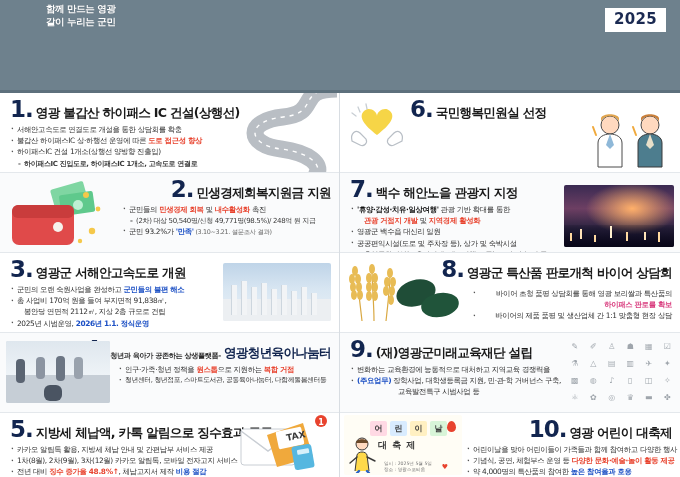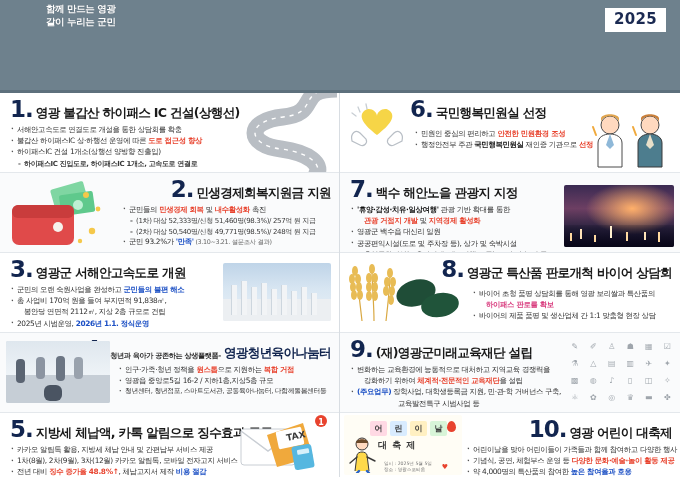--- a/index.html
+++ b/index.html
@@ -303,21 +303,20 @@
             <circle cx="86" cy="52" r="3.2" fill="#f5c84a"></circle>
             <circle cx="74" cy="62" r="2.2" fill="#f5c84a"></circle>
           </svg>
         </div>
         <div class="head-row" style="justify-content:flex-end;">
           <span class="num">2</span>
           <span class="title">민생경제회복지원금 지원</span>
         </div>
         <ul class="bullets" style="margin-left:112px;">
           <li><span>군민들의 </span><span class="r">민생경제 회복</span><span> 및 </span><span class="r">내수활성화</span><span> 촉진</span></li>
-          <li class="sub">(1차) 대상 52,333명/신청 51,460명(98.3%)/ 257억 원 지급</li>
           <li class="sub">(2차) 대상 50,540명/신청 49,771명(98.5%)/ 248억 원 지급</li>
           <li><span>군민 93.2%가 </span><span class="b">'만족'</span><span class="sm"> (3.10~3.21. 설문조사 결과)</span></li>
         </ul>
       </div>
 
       <div class="item tint-a">
         <div class="art art-building">
           <div style="position:absolute;left:0;right:0;bottom:0;height:22px;background:#eceff2;"></div>
           <div class="bld-col" style="left:8px;height:30px;"></div>
           <div class="bld-col" style="left:18px;height:34px;"></div>
@@ -351,21 +350,20 @@
           <div style="position:absolute;left:68px;bottom:24px;width:9px;height:22px;border-radius:4px;background:#99a2ad;"></div>
           <div style="position:absolute;left:38px;bottom:2px;width:18px;height:16px;border-radius:6px;background:#4a5462;"></div>
         </div>
         <div class="head-row" style="justify-content:flex-end;">
           <span class="num">4</span>
           <span class="kicker">청년과 육아가 공존하는 상생플랫폼-</span>
           <span class="title em">영광청년육아나눔터</span>
         </div>
         <ul class="bullets" style="margin-left:108px;">
           <li><span>인구·가족·청년 정책을 </span><span class="r">원스톱</span><span>으로 지원하는 </span><span class="r">복합 거점</span></li>
-          <li>영광읍 중앙로5길 16-2 / 지하1층,지상5층 규모</li>
           <li style="font-size:6.8px;">청년센터, 청년점포, 스마트도서관, 공동육아나눔터, 다함께돌봄센터등</li>
         </ul>
       </div>
 
       <div class="item last tint-a">
         <div class="art art-mail">
           <svg width="92" height="58" viewBox="0 0 92 58">
             <rect x="4" y="14" width="54" height="36" rx="3" fill="#ffffff" stroke="#c9ced4"></rect>
             <path d="M4 16 L31 36 L58 16" fill="none" stroke="#c9ced4" stroke-width="1.5"></path>
             <path d="M30 20 L66 8 L76 42 L40 52 Z" fill="#f0a93c"></path>
@@ -416,24 +414,20 @@
               <path d="M14 62 L14 38 C14 32, 20 29, 26 29 C32 29, 38 32, 38 38 L38 62 Z" fill="#4d7d8e" stroke="#3a3a3a" stroke-width="1"></path>
               <path d="M26 29 L22 40 L26 44 L30 40 Z" fill="#e8dfc9"></path>
               <path d="M12 30 l-3 -8" stroke="#f0a93c" stroke-width="2" stroke-linecap="round"></path>
             </g>
           </svg>
         </div>
         <div class="head-row" style="margin-left:60px;">
           <span class="num">6</span>
           <span class="title">국민행복민원실 선정</span>
         </div>
-        <ul class="bullets" style="margin-left:64px;margin-top:8px;">
-          <li><span>민원인 중심의 편리하고 </span><span class="r">안전한 민원환경 조성</span></li>
-          <li><span>행정안전부 주관 </span><span class="k">국민행복민원실</span><span> 재인증 기관으로 </span><span class="r">선정</span></li>
-        </ul>
       </div>
 
       <div class="item tint-b">
         <div class="art art-night">
           <div style="position:absolute;left:0;right:0;bottom:0;height:22px;background:linear-gradient(rgba(8,6,24,.15),rgba(6,4,20,.88));"></div>
           <div style="position:absolute;left:6px;bottom:6px;width:2px;height:8px;background:#ffd9a0;"></div>
           <div style="position:absolute;left:16px;bottom:8px;width:2px;height:10px;background:#ffe3b8;"></div>
           <div style="position:absolute;left:30px;bottom:5px;width:2px;height:7px;background:#ffd9a0;"></div>
           <div style="position:absolute;left:46px;bottom:9px;width:2px;height:12px;background:#fff0cf;"></div>
           <div style="position:absolute;left:62px;bottom:6px;width:2px;height:9px;background:#ffd9a0;"></div>
@@ -484,21 +478,21 @@
                 <ellipse cx="47" cy="41" rx="3" ry="5"></ellipse>
             </g>
             <ellipse cx="72" cy="34" rx="20" ry="13" fill="#1f4d37" transform="rotate(-16 72 34)"></ellipse>
             <ellipse cx="96" cy="46" rx="19" ry="12" fill="#20543a" transform="rotate(-10 96 46)"></ellipse>
           </svg>
         </div>
         <div class="head-row" style="justify-content:flex-end;">
           <span class="num">8</span>
           <span class="title">영광군 특산품 판로개척 바이어 상담회</span>
         </div>
-        <ul class="bullets" style="margin-left:122px;margin-top:8px;">
+        <ul class="bullets" style="margin-left:122px;margin-top:8px;text-align:right;">
           <li>바이어 초청 품평 상담회를 통해 영광 보리쌀과 특산품의</li>
           <li class="nob"><span class="p">하이패스 판로를 확보</span></li>
           <li>바이어의 제품 품평 및 생산업체 간 1:1 맞춤형 현장 상담</li>
         </ul>
       </div>
 
       <div class="item tint-b">
         <div class="art art-icons">
           <span>✎</span>
           <span>✐</span>
@@ -524,21 +518,20 @@
           <span>♛</span>
           <span>▬</span>
           <span>✤</span>
         </div>
         <div class="head-row">
           <span class="num">9</span>
           <span class="title">(재)영광군미래교육재단 설립</span>
         </div>
         <ul class="bullets">
           <li>변화하는 교육환경에 능동적으로 대처하고 지역교육 경쟁력을</li>
-          <li class="nob"><span>강화하기 위하여 </span><span class="r">체계적·전문적인 교육재단</span><span>을 설립</span></li>
           <li><span class="b">(주요업무)</span><span> 장학사업, 대학생등록금 지원, 민·관·학 거버넌스 구축,</span></li>
           <li class="nob" style="padding-left:48px;">교육발전특구 시범사업 등</li>
         </ul>
       </div>
 
       <div class="item last tint-a">
         <div class="art art-fest">
           <div class="fest-chip" style="left:26px;background:#ffd9e4;">어</div>
           <div class="fest-chip" style="left:46px;background:#d9ecff;">린</div>
           <div class="fest-chip" style="left:66px;background:#fff0c2;">이</div>

